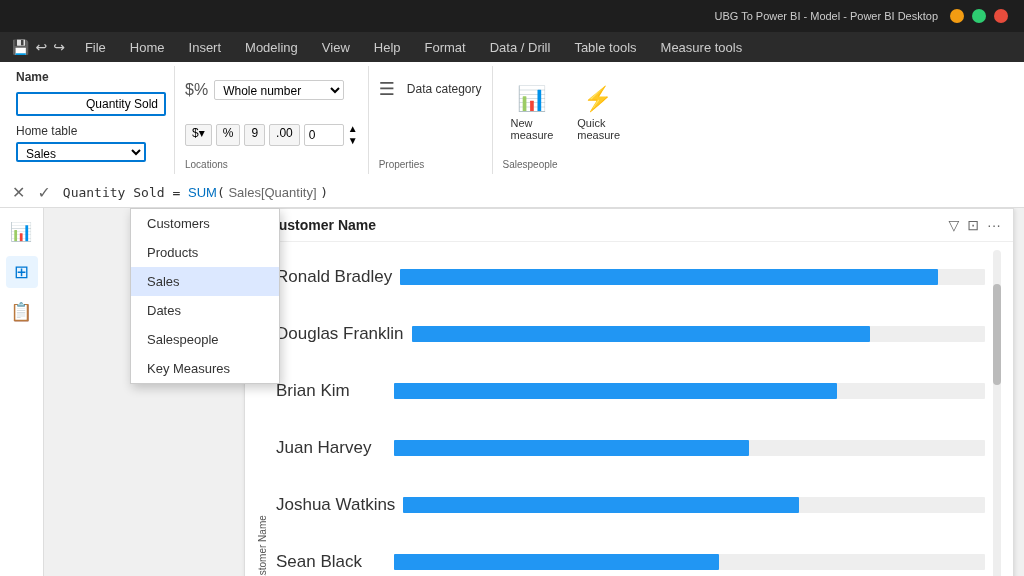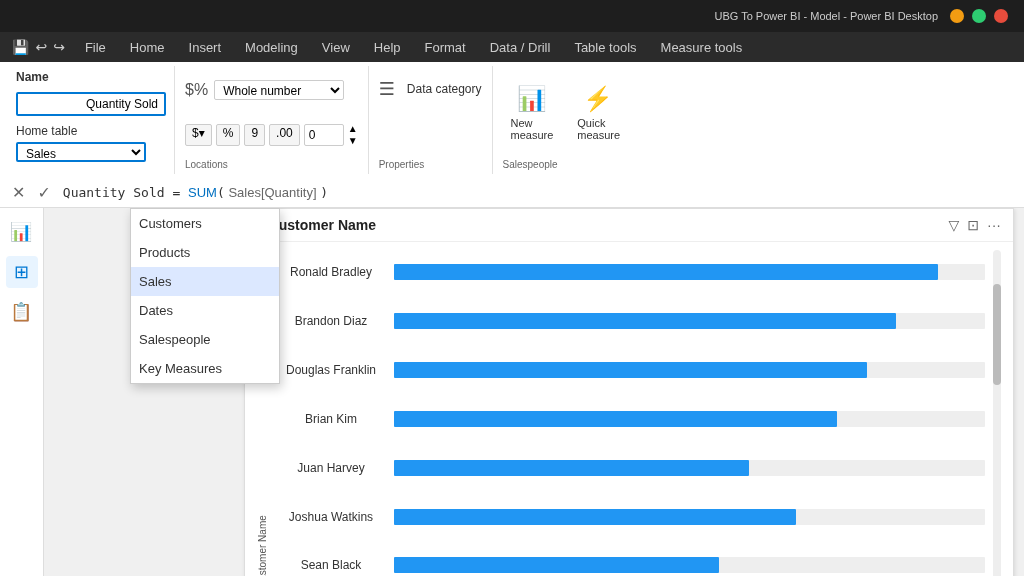--- a/index.html
+++ b/index.html
@@ -145,21 +145,21 @@
       position: absolute;
       top: 0;
       left: 86px;
       background: white;
       border: 1px solid #ccc;
       box-shadow: 2px 4px 10px rgba(0,0,0,0.2);
       z-index: 100;
       min-width: 150px;
     }
     .dropdown-item {
-      padding: 7px 8px;
+      padding: 7px 16px;
       font-size: 13px;
       color: #333;
       cursor: pointer;
     }
     .dropdown-item.highlighted { background: #dce8ff; }
 
     
     .chart-panel {
       position: absolute;
       top: 0;
@@ -202,24 +202,24 @@
       flex-direction: column;
       gap: 4px;
       justify-content: space-around;
     }
     .bar-row {
       display: flex;
       align-items: center;
       gap: 8px;
     }
     .bar-name {
-      font-size: 12px;
+      font-size: 17px;
       color: #333;
       min-width: 110px;
-      text-align: center;
+      text-align: left;
     }
     .bar-track {
       flex: 1;
       height: 16px;
       background: #eee;
       border-radius: 1px;
       position: relative;
     }
     .bar-fill {
       height: 100%;
@@ -448,26 +448,20 @@
         </div>
       </div>
       <div class="chart-body">
         <div class="chart-y-label">Customer Name</div>
         <div class="chart-bars">
 
         <div class="bar-row">
               <div class="bar-name">Ronald Bradley</div>
               <div class="bar-track">
                 <div class="bar-fill" style="width: 92%;"></div>
-              </div>
-            </div>
-            <div class="bar-row">
-              <div class="bar-name">Brandon Diaz</div>
-              <div class="bar-track">
-                <div class="bar-fill" style="width: 85%;"></div>
               </div>
             </div>
             <div class="bar-row">
               <div class="bar-name">Douglas Franklin</div>
               <div class="bar-track">
                 <div class="bar-fill" style="width: 80%;"></div>
               </div>
             </div>
             <div class="bar-row">
               <div class="bar-name">Brian Kim</div>

